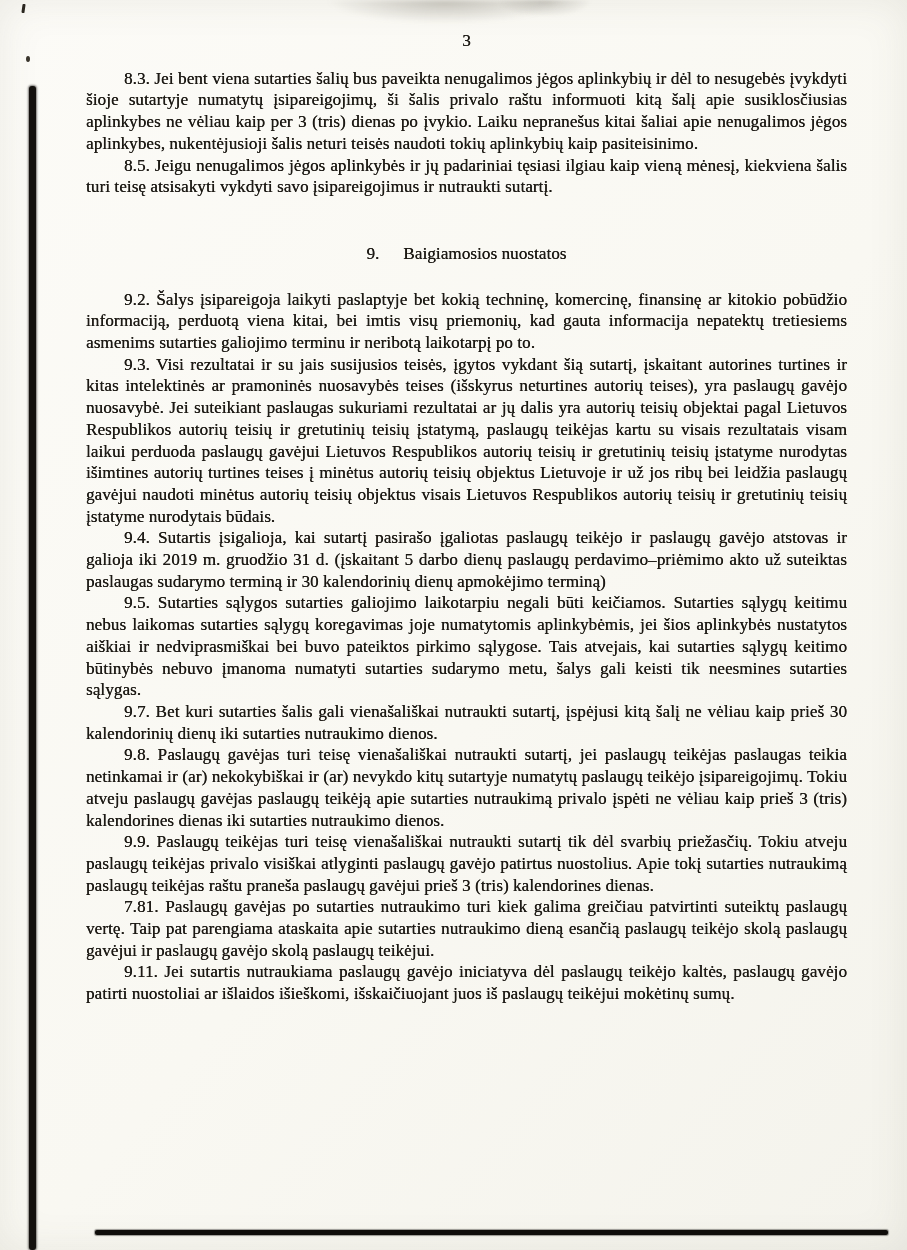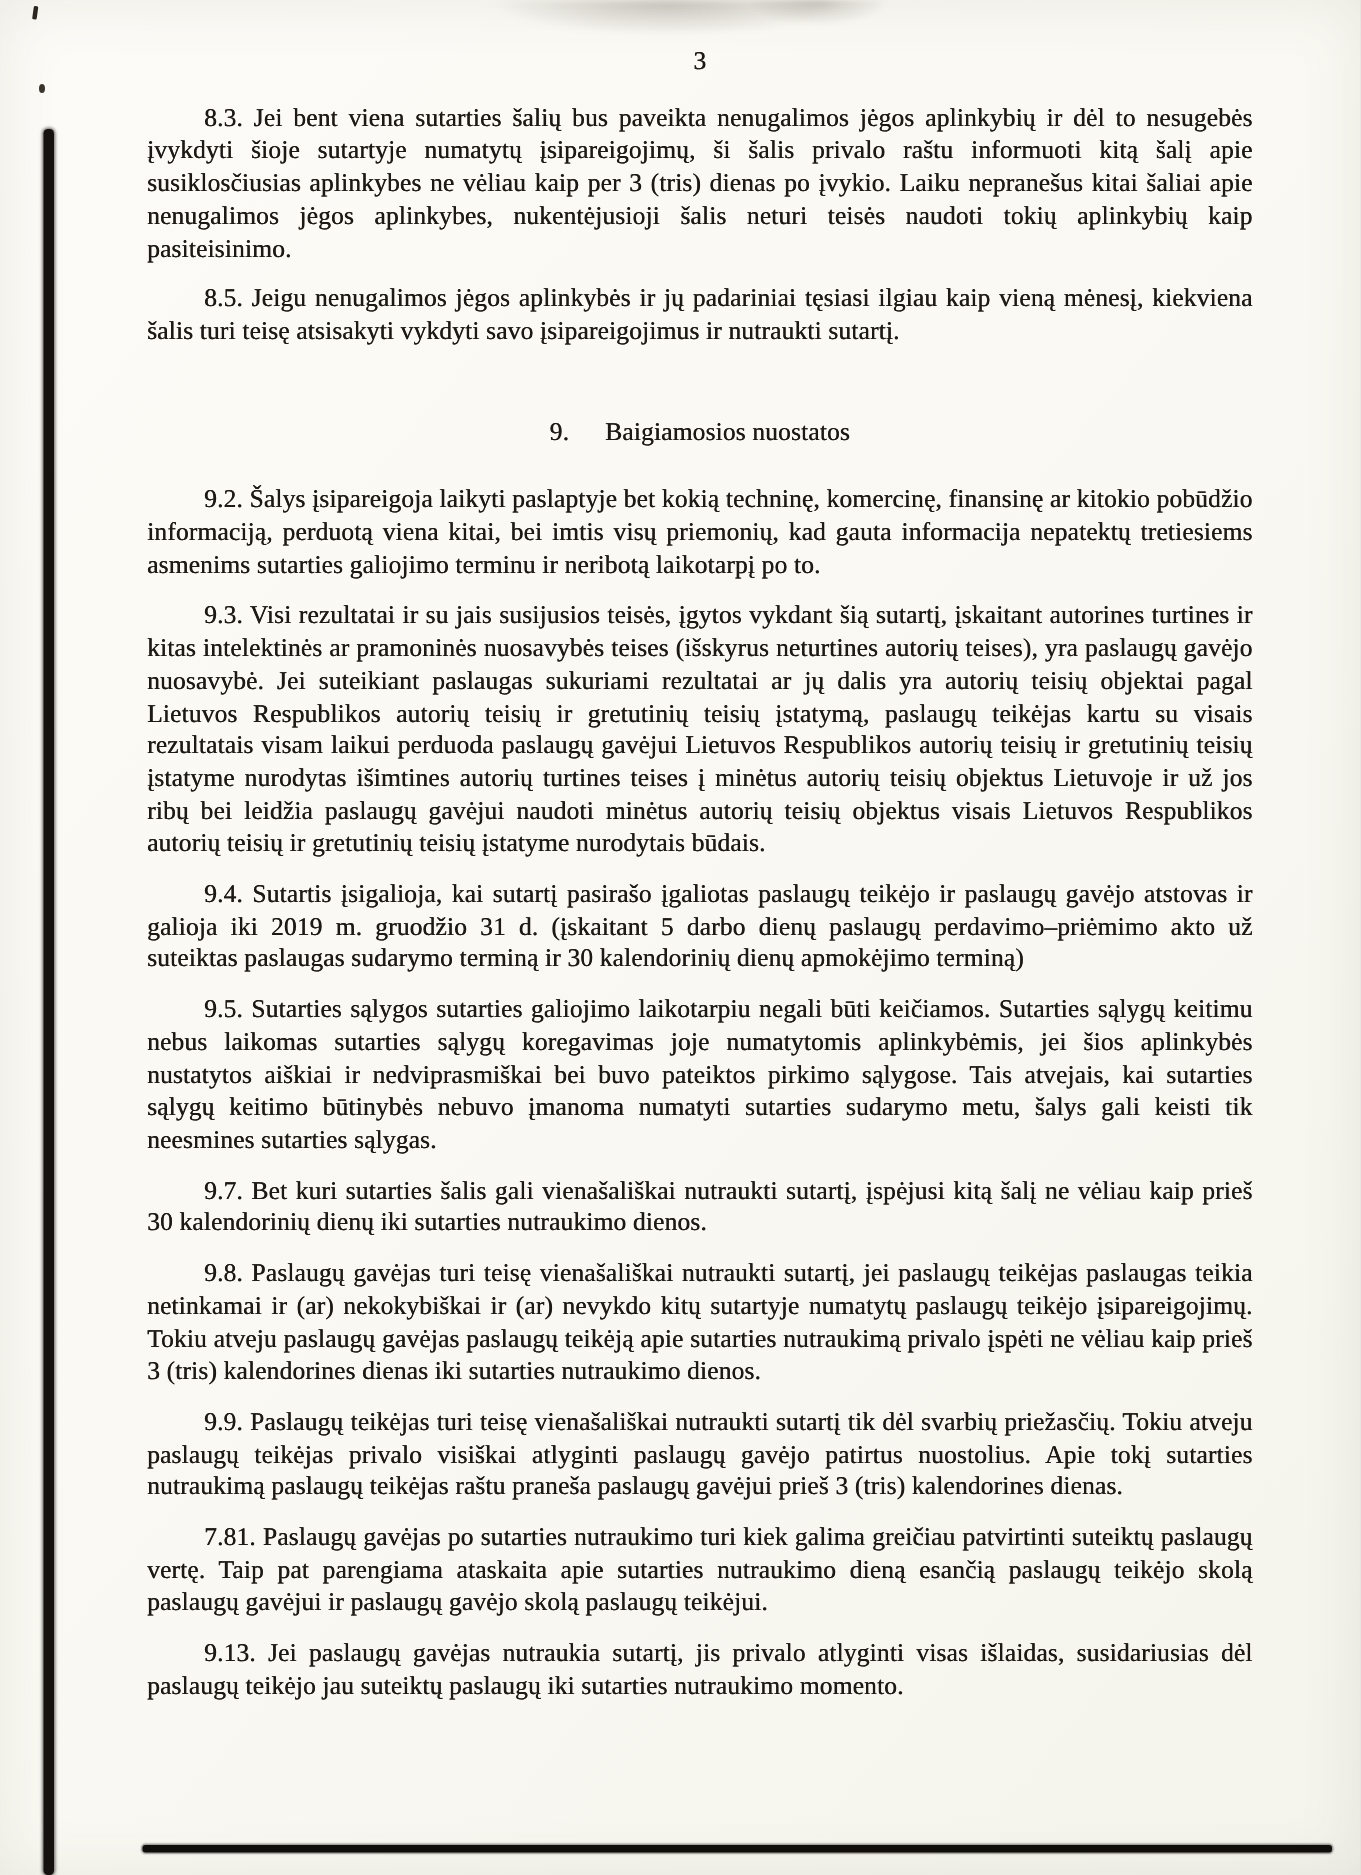--- a/index.html
+++ b/index.html
@@ -27,21 +27,21 @@
     letter-spacing: 0.1px;
     text-shadow: 0.25px 0 0 currentColor; 
   }
   .page-number {
     text-align: center;
     margin-bottom: 16px;
     text-indent: 0;
   }
   p.para {
     text-indent: 38px;
-    margin: 12px;
+    margin: 0;
   }
   h2.section-heading {
     font-size: 17px;
     font-weight: normal;
     text-align: center;
     margin: 45px 0 24px 0;
   }
   h2.section-heading .sec-num { margin-right: 24px; }
 
   
@@ -101,16 +101,16 @@
     </h2>
 
     <p class="para">9.2. Šalys įsipareigoja laikyti paslaptyje bet kokią techninę, komercinę, finansinę ar kitokio pobūdžio informaciją, perduotą viena kitai, bei imtis visų priemonių, kad gauta informacija nepatektų tretiesiems asmenims sutarties galiojimo terminu ir neribotą laikotarpį po to.</p>
     <p class="para">9.3. Visi rezultatai ir su jais susijusios teisės, įgytos vykdant šią sutartį, įskaitant autorines turtines ir kitas intelektinės ar pramoninės nuosavybės teises (išskyrus neturtines autorių teises), yra paslaugų gavėjo nuosavybė. Jei suteikiant paslaugas sukuriami rezultatai ar jų dalis yra autorių teisių objektai pagal Lietuvos Respublikos autorių teisių ir gretutinių teisių įstatymą, paslaugų teikėjas kartu su visais rezultatais visam laikui perduoda paslaugų gavėjui Lietuvos Respublikos autorių teisių ir gretutinių teisių įstatyme nurodytas išimtines autorių turtines teises į minėtus autorių teisių objektus Lietuvoje ir už jos ribų bei leidžia paslaugų gavėjui naudoti minėtus autorių teisių objektus visais Lietuvos Respublikos autorių teisių ir gretutinių teisių įstatyme nurodytais būdais.</p>
     <p class="para">9.4. Sutartis įsigalioja, kai sutartį pasirašo įgaliotas paslaugų teikėjo ir paslaugų gavėjo atstovas ir galioja iki 2019 m. gruodžio 31 d. (įskaitant 5 darbo dienų paslaugų perdavimo–priėmimo akto už suteiktas paslaugas sudarymo terminą ir 30 kalendorinių dienų apmokėjimo terminą)</p>
     <p class="para">9.5. Sutarties sąlygos sutarties galiojimo laikotarpiu negali būti keičiamos. Sutarties sąlygų keitimu nebus laikomas sutarties sąlygų koregavimas joje numatytomis aplinkybėmis, jei šios aplinkybės nustatytos aiškiai ir nedviprasmiškai bei buvo pateiktos pirkimo sąlygose. Tais atvejais, kai sutarties sąlygų keitimo būtinybės nebuvo įmanoma numatyti sutarties sudarymo metu, šalys gali keisti tik neesmines sutarties sąlygas.</p>
     <p class="para">9.7. Bet kuri sutarties šalis gali vienašališkai nutraukti sutartį, įspėjusi kitą šalį ne vėliau kaip prieš 30 kalendorinių dienų iki sutarties nutraukimo dienos.</p>
     <p class="para">9.8. Paslaugų gavėjas turi teisę vienašališkai nutraukti sutartį, jei paslaugų teikėjas paslaugas teikia netinkamai ir (ar) nekokybiškai ir (ar) nevykdo kitų sutartyje numatytų paslaugų teikėjo įsipareigojimų. Tokiu atveju paslaugų gavėjas paslaugų teikėją apie sutarties nutraukimą privalo įspėti ne vėliau kaip prieš 3 (tris) kalendorines dienas iki sutarties nutraukimo dienos.</p>
     <p class="para">9.9. Paslaugų teikėjas turi teisę vienašališkai nutraukti sutartį tik dėl svarbių priežasčių. Tokiu atveju paslaugų teikėjas privalo visiškai atlyginti paslaugų gavėjo patirtus nuostolius. Apie tokį sutarties nutraukimą paslaugų teikėjas raštu praneša paslaugų gavėjui prieš 3 (tris) kalendorines dienas.</p>
     <p class="para">7.81. Paslaugų gavėjas po sutarties nutraukimo turi kiek galima greičiau patvirtinti suteiktų paslaugų vertę. Taip pat parengiama ataskaita apie sutarties nutraukimo dieną esančią paslaugų teikėjo skolą paslaugų gavėjui ir paslaugų gavėjo skolą paslaugų teikėjui.</p>
-    <p class="para">9.13. Jei paslaugų gavėjas nutraukia sutartį, jis privalo atlyginti visas išlaidas, susidariusias dėl paslaugų teikėjo jau suteiktų paslaugų iki sutarties nutraukimo momento.</p>
+    <p class="para">9.11. Jei sutartis nutraukiama paslaugų gavėjo iniciatyva dėl paslaugų teikėjo kaltės, paslaugų gavėjo patirti nuostoliai ar išlaidos išieškomi, išskaičiuojant juos iš paslaugų teikėjui mokėtinų sumų.</p>
 
   </div>
 </div>
 
 </body></html>

